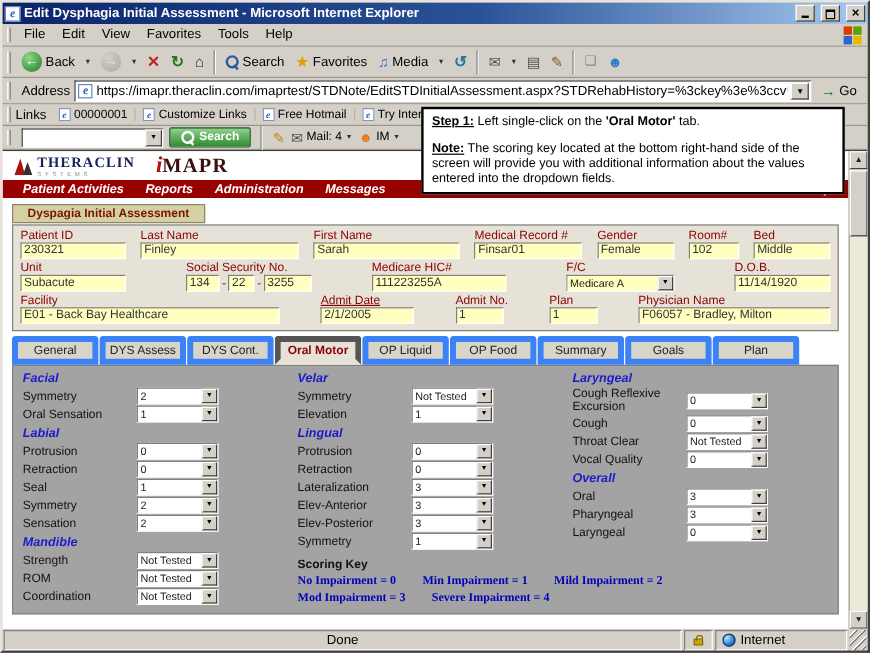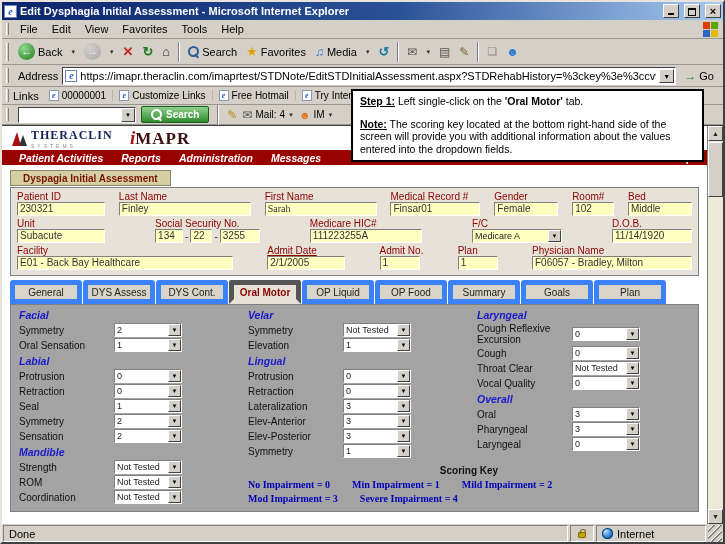--- a/index.html
+++ b/index.html
@@ -139,42 +139,42 @@
   .frow { display:flex; align-items:center; margin-bottom:1px; }
   .frow-label { flex:0 0 95px; font-size:10px; color:#111; line-height:11px; padding-right:4px; }
   .dropdown { display:inline-flex; width:68px; height:14px; background:#fff; border:1px solid;
     border-color:#808080 #fff #fff #808080; flex:0 0 auto; }
   .dropdown.yellow .dd-value { background:#ffffc0; }
   .dd-value { flex:1; font-size:9px; line-height:12px; padding:0 2px; white-space:nowrap; overflow:hidden; color:#222; }
   .dd-btn { width:13px; flex:0 0 13px; background:#d4d0c8; border:1px solid; border-color:#fff #404040 #404040 #fff;
     text-align:center; }
   .dd-btn::after { content:"▼"; font-size:6px; line-height:11px; display:block; color:#000; }
 
-  .scoring { grid-column:2 / 4; grid-row:2; margin-top:6px;text-align:center; }
+  .scoring { grid-column:2 / 4; grid-row:2; margin-top:6px; }
   .sk-title { font-size:10px; font-weight:bold; color:#111; margin-bottom:3px; }
   .sk-line { display:flex; gap:22px; margin-bottom:3px;font-family:Liberation Serif, serif; }
   .sk-item { font-size:10px; font-weight:bold; color:#0000bb; white-space:nowrap; }
 
   .btn-row { text-align:center; margin-top:7px; }
   .xp-btn { display:inline-block; min-width:52px; text-align:center; padding:2px 10px; font-size:11px;
     background:#a16207; border:1px solid; border-color:#fff #404040 #404040 #fff; margin:5px 5px; }
 
   
   .scrollbar { width:16px; flex:0 0 16px; background:#ece9d8; border-left:1px solid #808080;
     display:flex; flex-direction:column; align-items:stretch; }
   .sb-btn { height:15px; flex:0 0 15px; background:#d4d0c8; border:1px solid; border-color:#fff #404040 #404040 #fff;
     font-size:7px; text-align:center; line-height:13px; color:#222; }
   .sb-thumb { height:55px; flex:0 0 55px; margin-top:1px; background:#d4d0c8; border:1px solid; border-color:#fff #404040 #404040 #fff; }
   .sb-down { margin-top:auto; }
 
   
   .statusbar { height:18px; flex:0 0 18px; display:flex; gap:2px; align-items:stretch; background:#d4d0c8; padding:1px 1px 0; }
   .sb-panel { border:1px solid; border-color:#808080 #fff #fff #808080; font-size:11px; padding:0 5px;
     display:flex; align-items:center; gap:4px; white-space:nowrap; }
-  .sb-done { flex:1; }
+  .sb-done { flex:1;justify-content:center; }
   .sb-mid { width:24px; flex:0 0 24px; justify-content:center; }
   .sb-zone { width:110px; flex:0 0 110px; }
   .lock { width:8px; height:6px; background:#c8a800; border:1px solid #806800; border-radius:1px; position:relative; margin-top:3px; }
   .lock::before { content:""; position:absolute; top:-4px; left:1px; width:4px; height:4px; border:1px solid #806800;
     border-bottom:none; border-radius:3px 3px 0 0; }
   .globe { width:11px; height:11px; border-radius:50%; flex:0 0 11px;
     background:radial-gradient(circle at 32% 30%, #bfe0ff, #2a7fd0 55%, #0c4a8c); box-shadow:inset 0 0 0 1px #0a3a6a; }
   .resize-grip { width:14px; flex:0 0 14px;
     background:repeating-linear-gradient(135deg, transparent 0 3px, #fff 3px 4px, #808080 4px 5px); }
 
@@ -397,21 +397,21 @@
             <div class="p-field">
               <span class="p-label">Patient ID</span>
               <span class="p-input" style="width: 88px;">230321</span>
             </div>
             <div class="p-field">
               <span class="p-label">Last Name</span>
               <span class="p-input" style="width: 132px;">Finley</span>
             </div>
             <div class="p-field">
               <span class="p-label">First Name</span>
-              <span class="p-input" style="width: 112px; font-family: Liberation Serif, serif;">Sarah</span>
+              <span class="p-input" style="width: 122px;">Sarah</span>
             </div>
             <div class="p-field">
               <span class="p-label">Medical Record #</span>
               <span class="p-input" style="width: 90px;">Finsar01</span>
             </div>
             <div class="p-field">
               <span class="p-label">Gender</span>
               <span class="p-input" style="width: 64px;">Female</span>
             </div>
             <div class="p-field">

